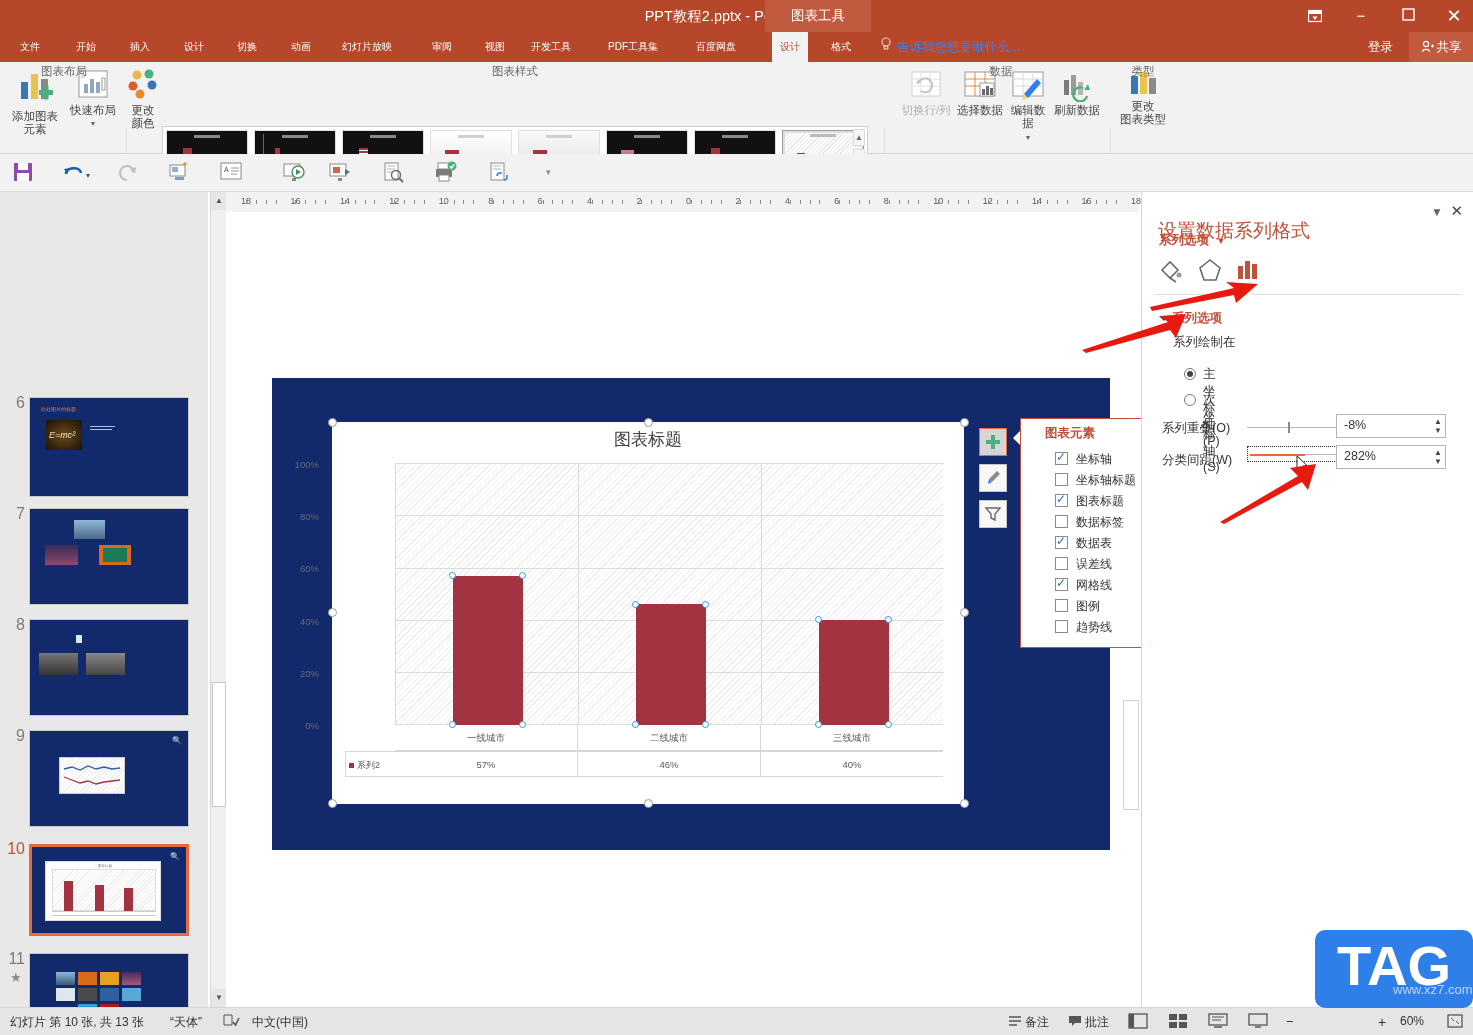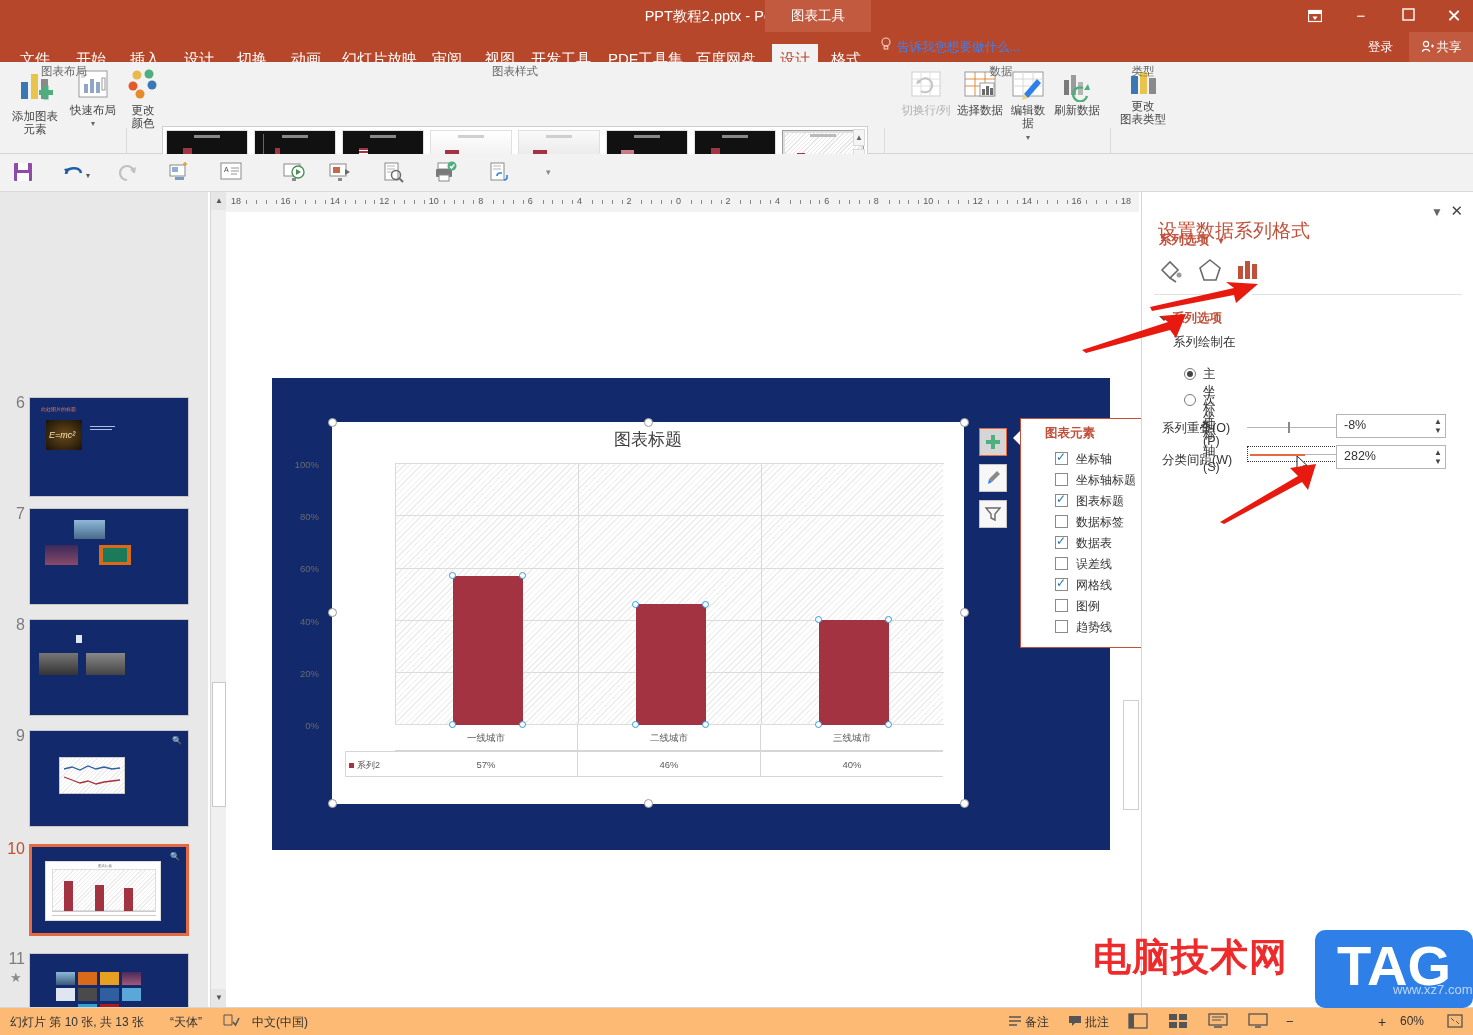--- a/index.html
+++ b/index.html
@@ -16,21 +16,21 @@
   #title-text{position:absolute;left:0;top:0;width:1473px;height:32px;line-height:32px;
     text-align:center;color:#fff;font-size:14.5px;}
   #ctx-tab{position:absolute;left:765px;top:0;width:106px;height:32px;background:#c15a3f;
     color:#fff;font-size:13.5px;line-height:32px;text-align:center;}
   .wbtn{position:absolute;top:0;height:32px;width:40px;color:#fff;text-align:center;
     line-height:32px;font-size:15px;cursor:default;}
   #wb-ribbon{left:1295px;} #wb-min{left:1341px;} #wb-max{left:1388px;} #wb-close{left:1434px;font-size:18px;}
 
   
   #tabbar{position:absolute;left:0;top:32px;width:1473px;height:30px;background:#b7472a;}
-  .tab{position:absolute;top:12px;height:30px;line-height:30px;color:#fff;font-size:15px;
+  .tab{position:absolute;top:0;height:30px;line-height:30px;color:#fff;font-size:10px;
     text-align:left;cursor:default;padding:0 8px;}
   .tab.active{background:#f2f2f2;color:#b7472a;}
   #tellme{position:absolute;left:880px;top:32px;height:30px;line-height:30px;color:#3b82f6;font-size:12.5px;}
   #bulb{display:inline-block;margin-right:5px;}
   #signin{position:absolute;left:1368px;top:32px;height:30px;line-height:30px;color:#fff;font-size:12.5px;}
   #share{position:absolute;left:1409px;top:32px;width:64px;height:30px;background:#c15a3f;
     color:#fff;font-size:12.5px;line-height:30px;text-align:center;}
 
   
   #ribbon{position:absolute;left:0;top:62px;width:1473px;height:92px;background:#f2f2f2;
@@ -67,21 +67,21 @@
   .sl-thumb.cur{border:3px solid #e8683f;}
   .sl-star{position:absolute;left:10px;font-size:13px;color:#8a8a8a;}
 
   #panel-scroll{position:absolute;left:210px;top:192px;width:16px;height:815px;background:#f0f0f0;border-left:1px solid #d6d6d6;}
   .ps-arrow{position:absolute;left:0;width:16px;height:18px;background:#e6e6e6;text-align:center;font-size:8px;line-height:18px;color:#555;}
   #ps-thumb{position:absolute;left:1px;top:490px;width:14px;height:125px;background:#fff;border:1px solid #c8c8c8;}
 
   
   #hruler{position:absolute;left:226px;top:192px;width:913px;height:20px;background:#f2f2f2;}
   #vruler{position:absolute;left:234px;top:212px;width:20px;height:640px;background:#f2f2f2;}
-  .rt{position:absolute;font-size:9px;color:#595959;}
+  .rt{position:absolute;font-size:9px;color:#595959;margin-left:10px;}
   .vt{position:absolute;font-size:9px;color:#595959;transform:rotate(-90deg);transform-origin:left top;}
   .tick{position:absolute;background:#8a8a8a;}
 
   
   #canvas{position:absolute;left:226px;top:212px;width:913px;height:795px;background:#fff;overflow:hidden;}
   #slide{position:absolute;left:46px;top:166px;width:838px;height:472px;background:#12296b;}
 
   
   #chartbox{position:absolute;left:60px;top:44px;width:632px;height:382px;background:#fff;}
   #chart-title{position:absolute;left:0;top:6px;width:632px;text-align:center;font-size:17px;color:#404040;}
@@ -149,21 +149,21 @@
   .spin .dn{position:absolute;right:3px;bottom:2px;font-size:8px;color:#444;}
   #gapslider{position:absolute;left:105px;top:452px;width:92px;height:16px;border:1px dotted #333;}
   #gap-fill{position:absolute;left:2px;top:7px;width:55px;height:2px;background:#e8683f;}
   #gap-rest{position:absolute;left:57px;top:7px;width:33px;height:1px;background:#b5b5b5;}
   #cursor-ar{position:absolute;left:1296px;top:455px;width:13px;height:19px;}
 
   
   .arrow{position:absolute;}
 
   
-  #status{position:absolute;left:0;top:1007px;width:1473px;height:28px;background:#fdba74;
+  #status{position:absolute;left:0;top:1007px;width:1473px;height:28px;background:#e5e5e5;
     border-top:1px solid #d6d6d6;}
   .st{position:absolute;top:6px;font-size:12px;color:#333;}
   .vbtn{position:absolute;top:5px;width:24px;height:18px;}
 
   
   #wm{position:absolute;left:1093px;top:930px;width:380px;height:78px;}
   #wm-cn{position:absolute;left:0;top:2px;font-size:38px;color:#ef2a2a;font-weight:bold;letter-spacing:1px;}
   #wm-url{position:absolute;left:2px;top:46px;font-size:28px;color:#2b52c6;font-weight:bold;}
   #wm-tag{position:absolute;left:222px;top:0px;width:158px;height:78px;background:#2f7fe8;border-radius:10px;}
   #wm-tagtext{position:absolute;left:0;top:3px;width:158px;text-align:center;font-size:56px;color:#fff;font-weight:bold;}
@@ -964,18 +964,17 @@
   <div class="st" style="left:1400px">60%</div>
   <div class="vbtn" style="left:1446px">
     <svg width="18" height="16" viewBox="0 0 18 16">
         <rect x="2" y="2" width="14" height="12" fill="none" stroke="#555" stroke-width="1.3"></rect>
         <path d="M5 5l3 3M13 11l-3-3" stroke="#555"></path>
       </svg>
   </div>
 </div>
 
 <div id="wm">
-  <div id="wm-cn">电脑技术网</div>
   <div id="wm-tag">
     <div id="wm-tagtext">TAG</div>
   </div>
   <div id="wm-xz">www.xz7.com</div>
 </div>
 
 </body></html>

